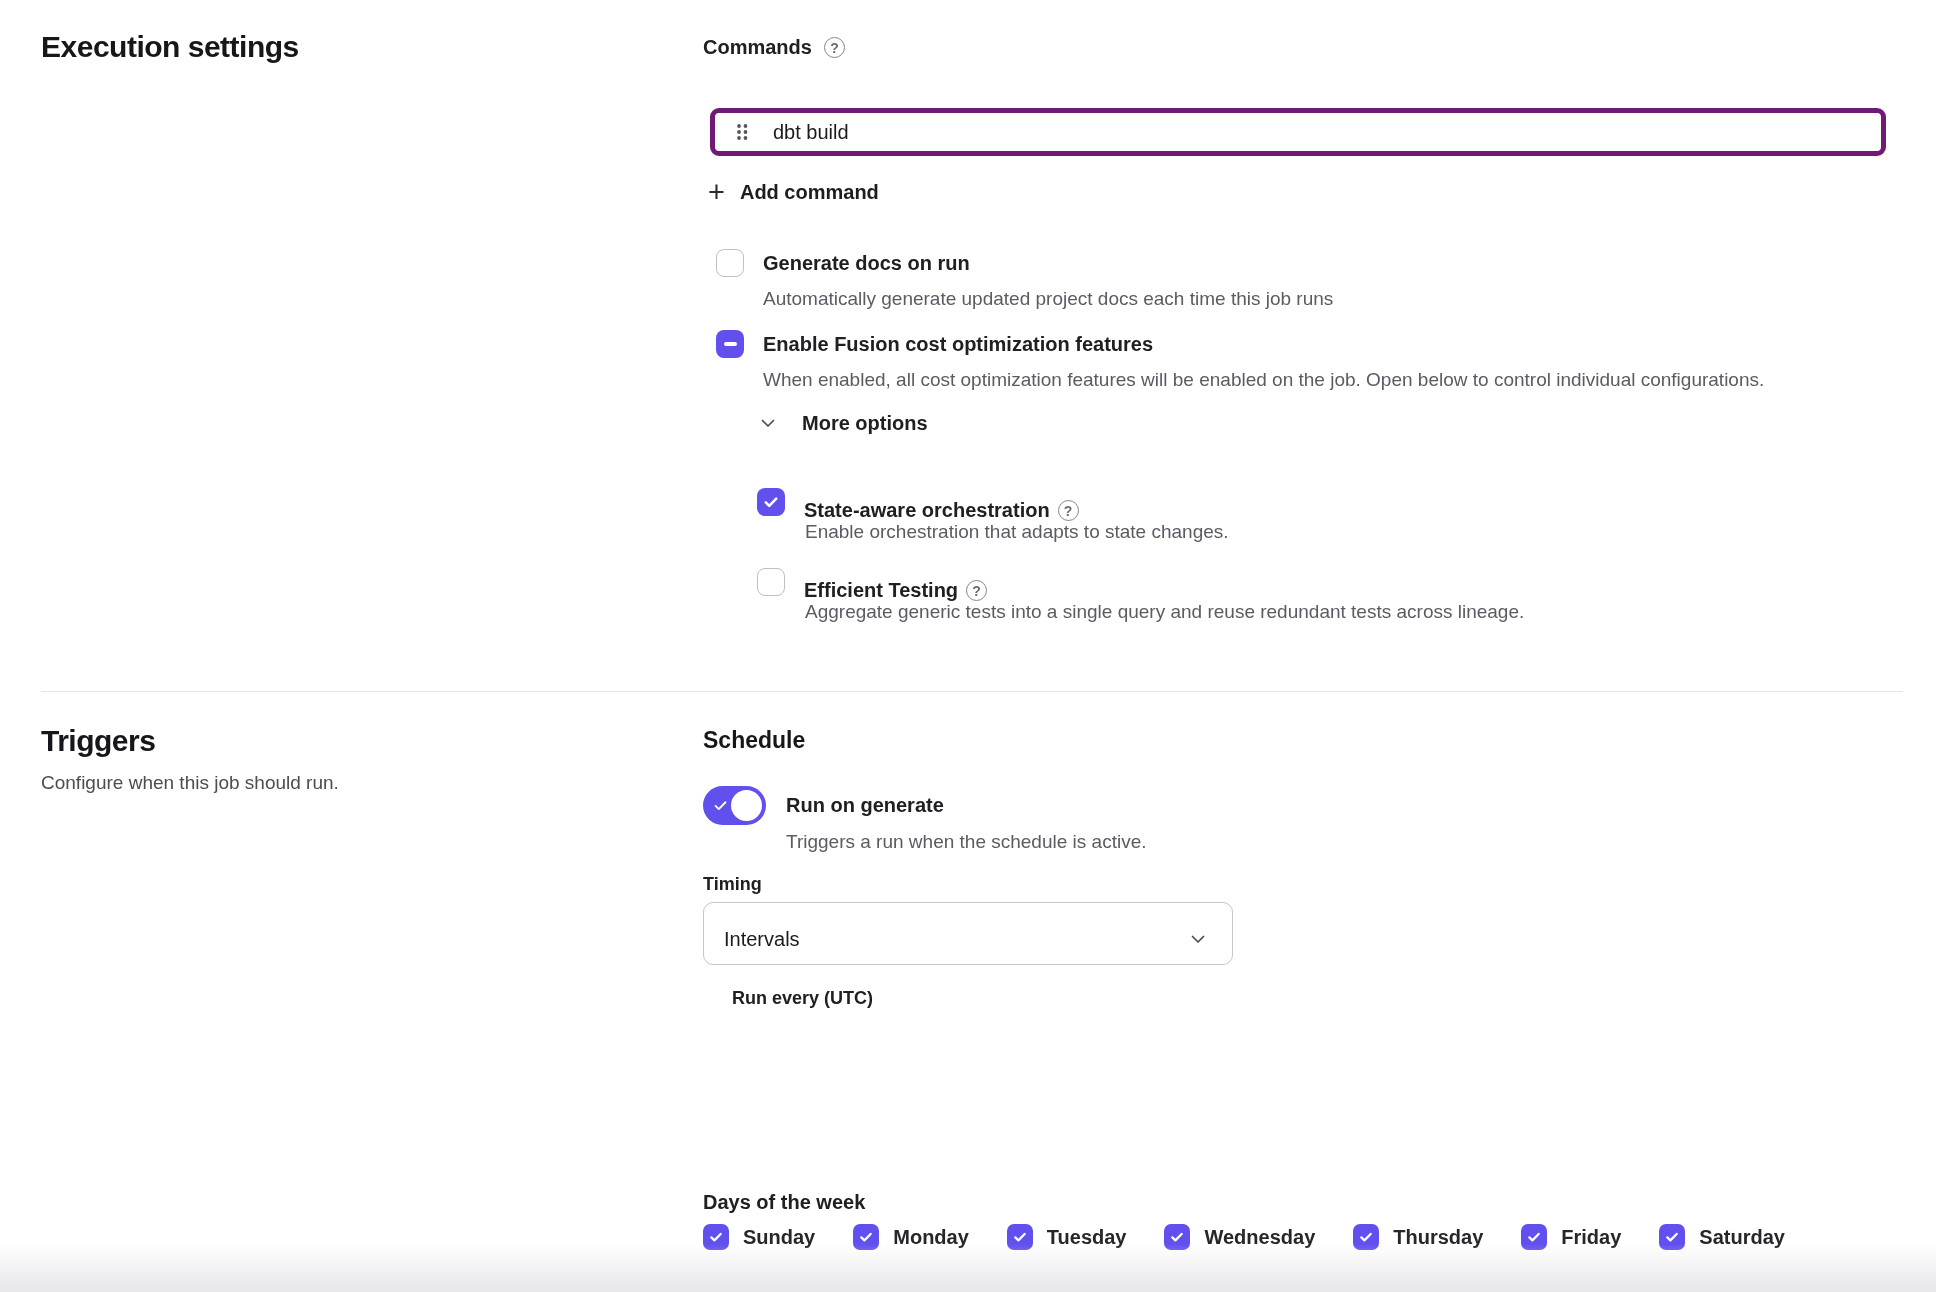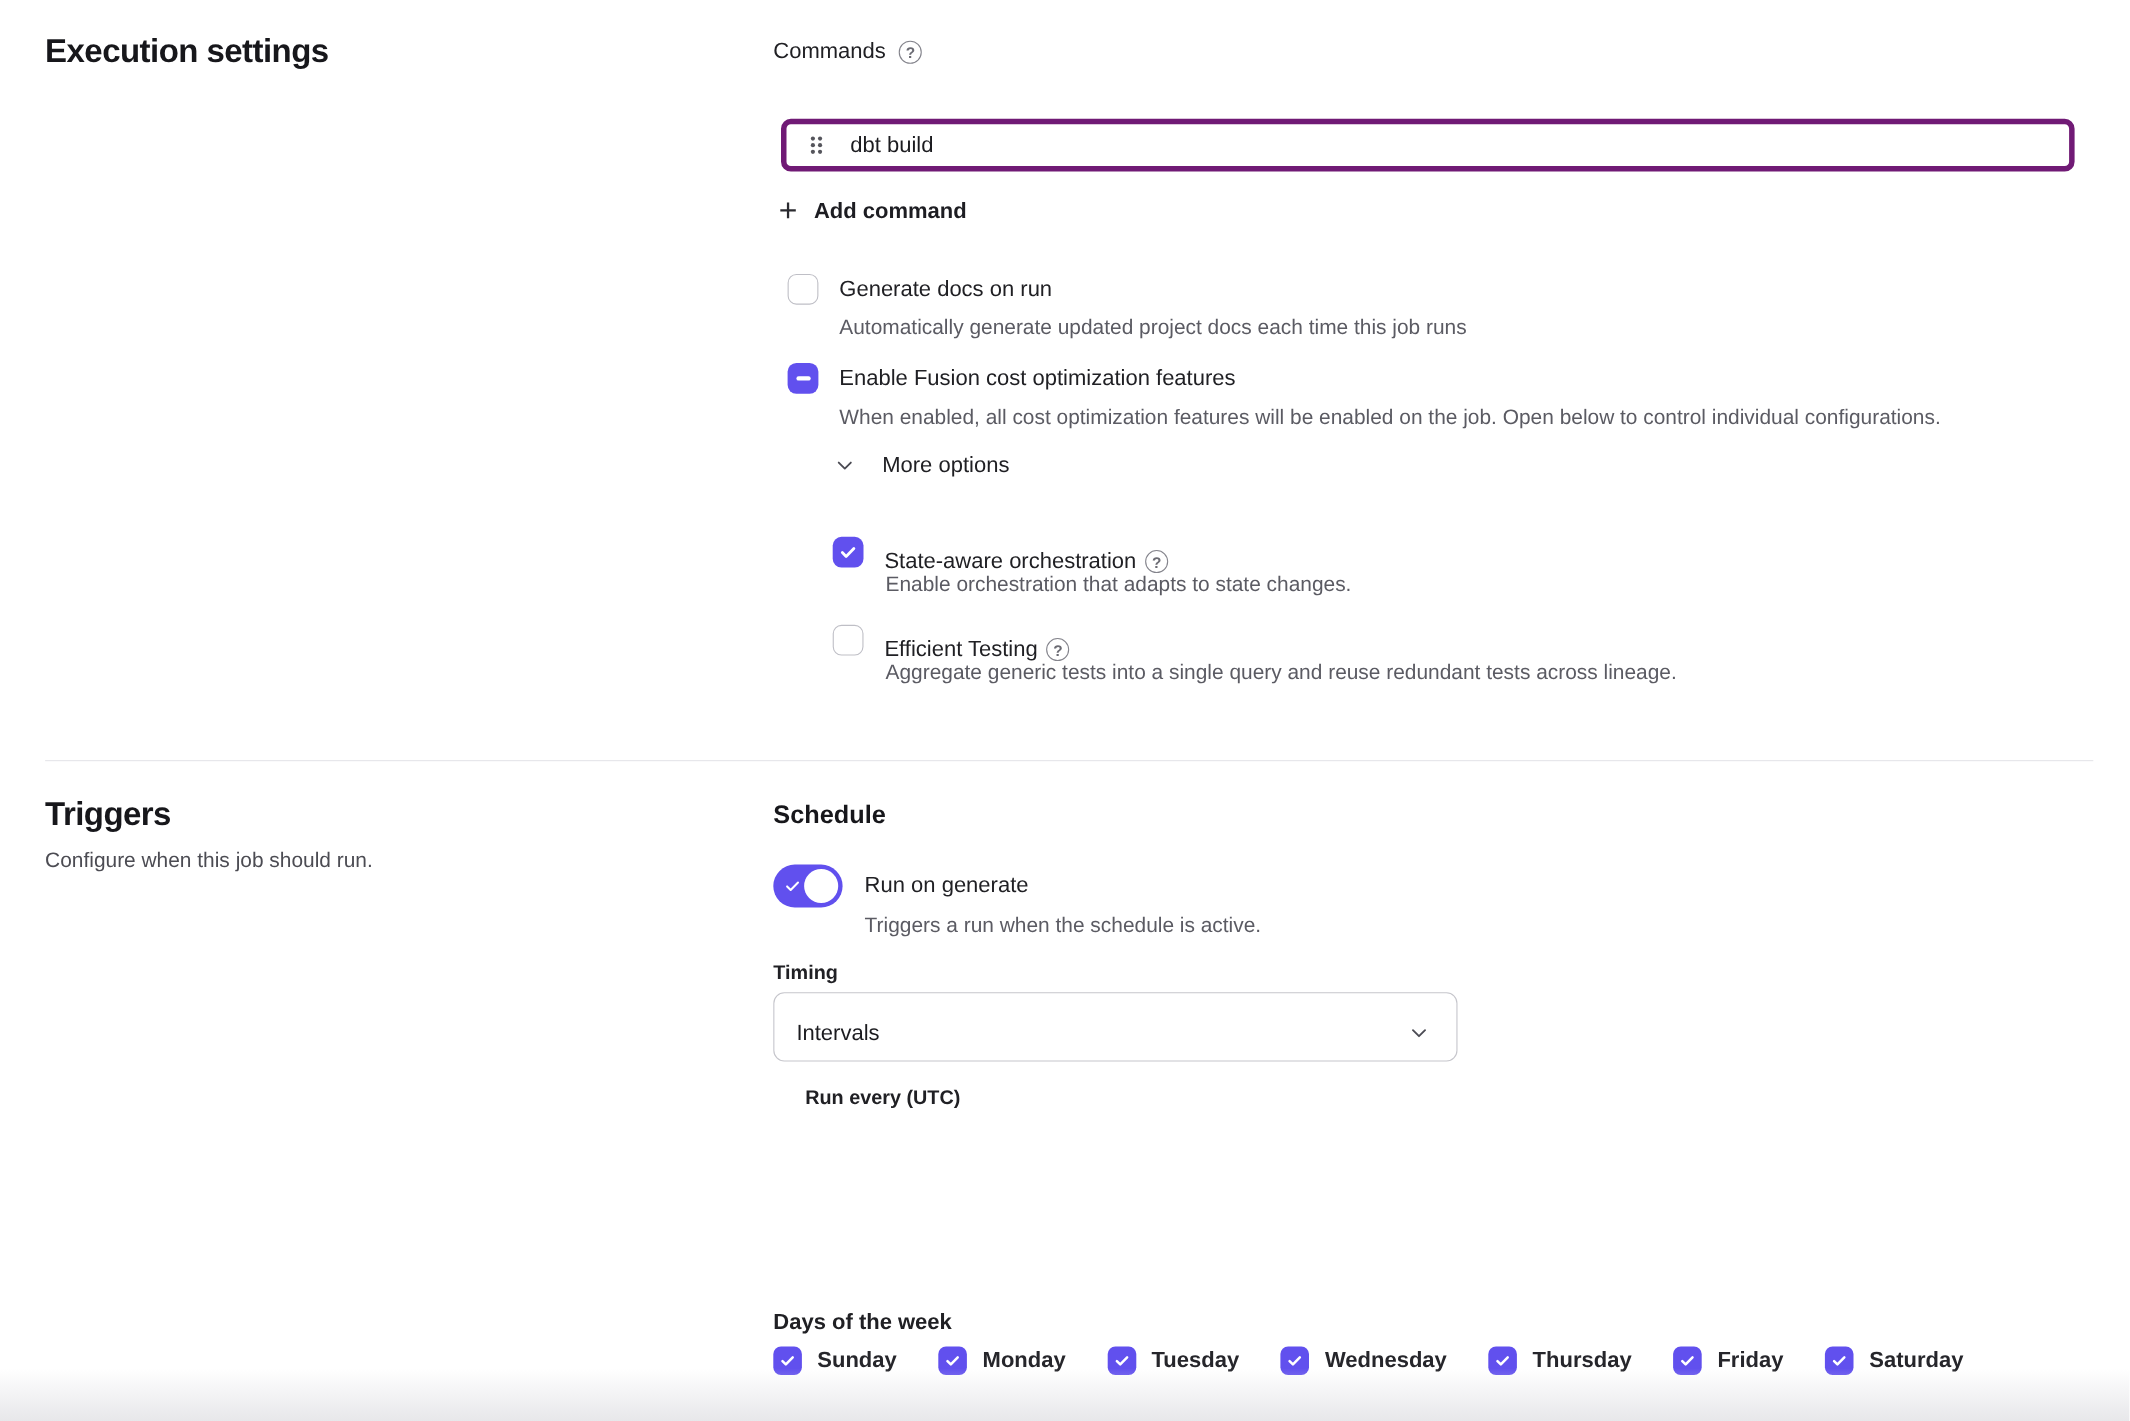--- a/index.html
+++ b/index.html
@@ -10,21 +10,21 @@
     color: #1b1b1f;
     position: relative;
   }
   .page { position: absolute; inset: 0; }
 
   
   .section-title {
     position: absolute;
     font-size: 30px; font-weight: 700; letter-spacing: -0.5px; color: #17171b;
   }
-  .group-label { font-size: 20px; font-weight: 400; color: #202024; }
+  .group-label { font-size: 20px; font-weight: 700; color: #202024; }
   .desc { font-size: 19px; font-weight: 400; color: #5b5b63; }
 
   
   .help-icon {
     display: inline-flex; align-items: center; justify-content: center;
     width: 21px; height: 21px; border: 1.5px solid #84848c; border-radius: 50%;
     font-size: 14px; font-weight: 600; color: #6b6b73; flex: 0 0 auto;
   }
 
   
@@ -79,21 +79,21 @@
   }
   .toggle .knob {
     position: absolute; right: 4px; top: 4px; width: 31px; height: 31px;
     border-radius: 50%; background: #fff;
   }
   .toggle .tick { position: absolute; left: 9px; top: 11px; }
 
   
   .field-label { position: absolute; font-size: 18px; font-weight: 700; color: #202024; }
   .select {
-    position: absolute; left: 703px; width: 622px; height: 63px;
+    position: absolute; left: 703px; width: 530px; height: 63px;
     border: 1px solid #c6c6cc; border-radius: 10px; background: #fff;
     display: flex; align-items: center; justify-content: space-between;
     padding: 12px 24px 0 20px; cursor: pointer;
   }
   .select .select-value { font-size: 20px; color: #1b1b1f; }
 
   .help-text {
     position: absolute; left: 703px; top: 1089px; width: 610px;
     font-size: 19px; line-height: 27px; color: #55555d;
   }

